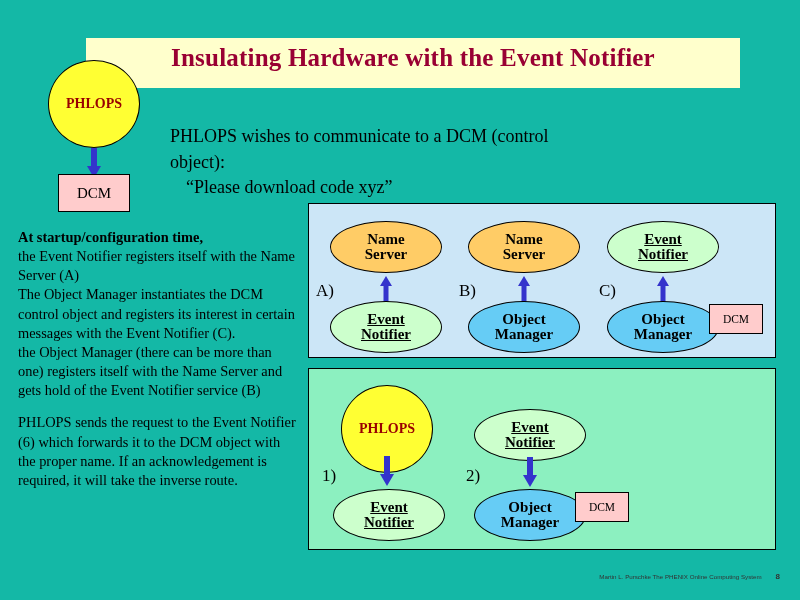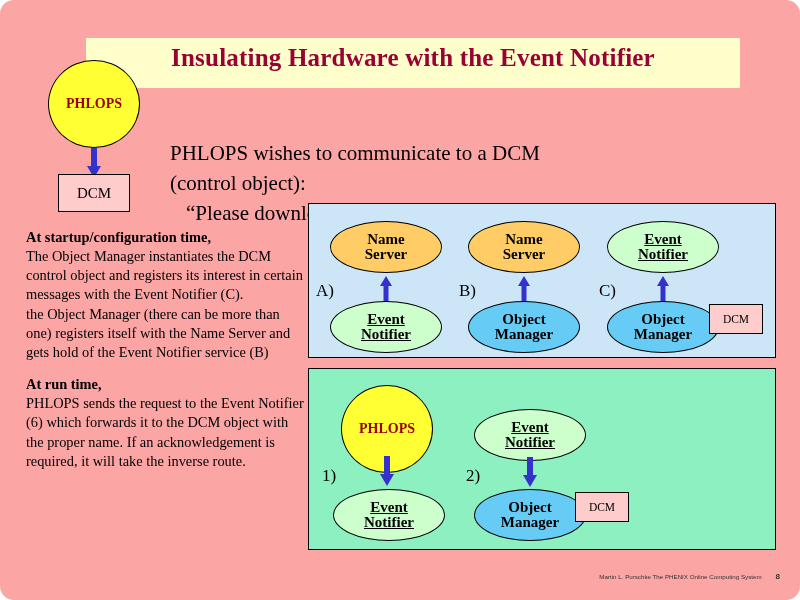--- a/index.html
+++ b/index.html
@@ -4,24 +4,23 @@
 <style>
   html, body {
     margin: 0;
     padding: 0;
     background: #ffffff;
   }
   #slide {
     position: relative;
     width: 800px;
     height: 600px;
-    background: #fca5a5;
+    background: #14b8a6;
     overflow: hidden;
     font-family: "Liberation Serif", "DejaVu Serif", serif;
-    border-radius: 14px;
   }
 
   
   #title-banner {
     position: absolute;
     left: 86px;
     top: 38px;
     width: 654px;
     height: 50px;
     background: #ffffcc;
@@ -125,31 +124,31 @@
     height: 0;
     border-left: 6px solid transparent;
     border-right: 6px solid transparent;
     border-bottom: 10px solid #3333cc;
   }
 
   
   #intro-text {
     position: absolute;
     left: 170px;
-    top: 139px;
+    top: 124px;
     width: 430px;
-    font-size: 21px;
+    font-size: 18px;
     line-height: 1.42;
     color: #000000;
   }
   #intro-text .line2 { padding-left: 16px; }
 
   #body-text {
     position: absolute;
-    left: 26px;
+    left: 18px;
     top: 228px;
     width: 282px;
     font-size: 14.4px;
     line-height: 1.33;
     color: #000000;
   }
   #body-text .bold { font-weight: bold; }
   #body-text .spacer { height: 13px; }
 
   
@@ -229,24 +228,24 @@
     <span>DCM</span>
   </div>
 
   <div id="intro-text">
     <div>PHLOPS wishes to communicate to a DCM (control object):</div>
     <div class="line2">“Please download code xyz”</div>
   </div>
 
   <div id="body-text">
     <div class="bold">At startup/configuration time,</div>
+    <div>the Event Notifier registers itself with the Name Server (A)</div>
     <div>The Object Manager instantiates the DCM control object and registers its interest in certain messages with the Event Notifier (C).</div>
     <div>the Object Manager (there can be more than one) registers itself with the Name Server and gets hold of the Event Notifier service (B)</div>
     <div class="spacer"></div>
-    <div class="bold">At run time,</div>
     <div>PHLOPS sends the request to the Event Notifier (6) which forwards it to the DCM object with the proper name. If an acknowledgement is required, it will take the inverse route.</div>
   </div>
 
   <div id="panel-startup"></div>
 
   <div class="step-label" style="left:316px; top:281px;">A)</div>
   <div class="ellipse fill-orange" style="left:330px; top:221px; width:112px; height:52px;">
     <div>Name</div>
     <div>Server</div>
   </div>

